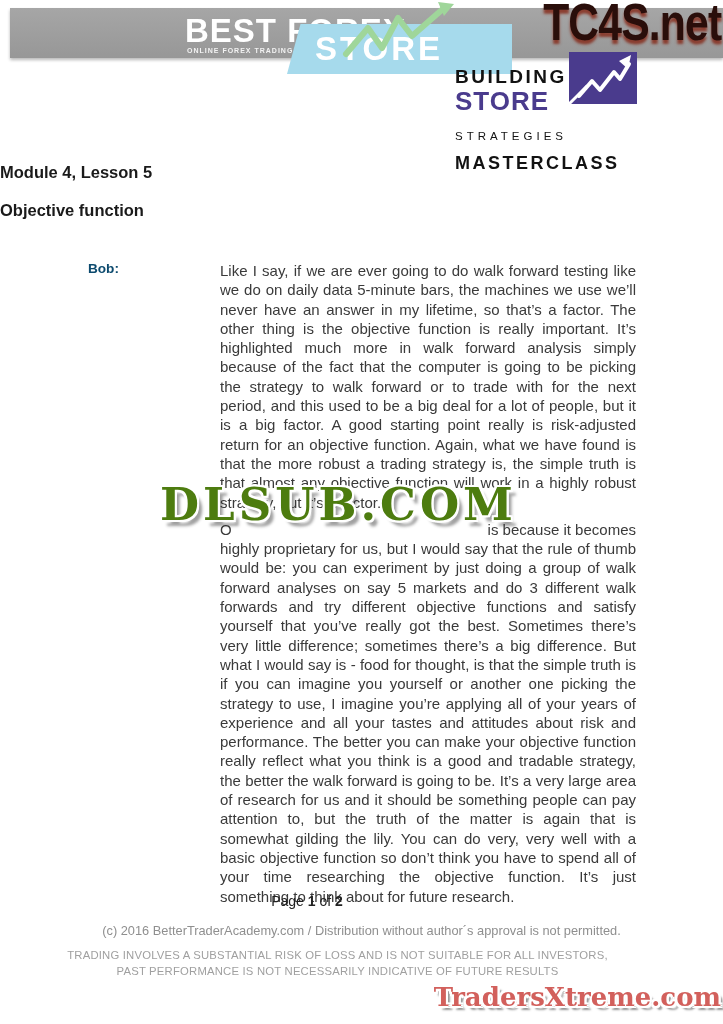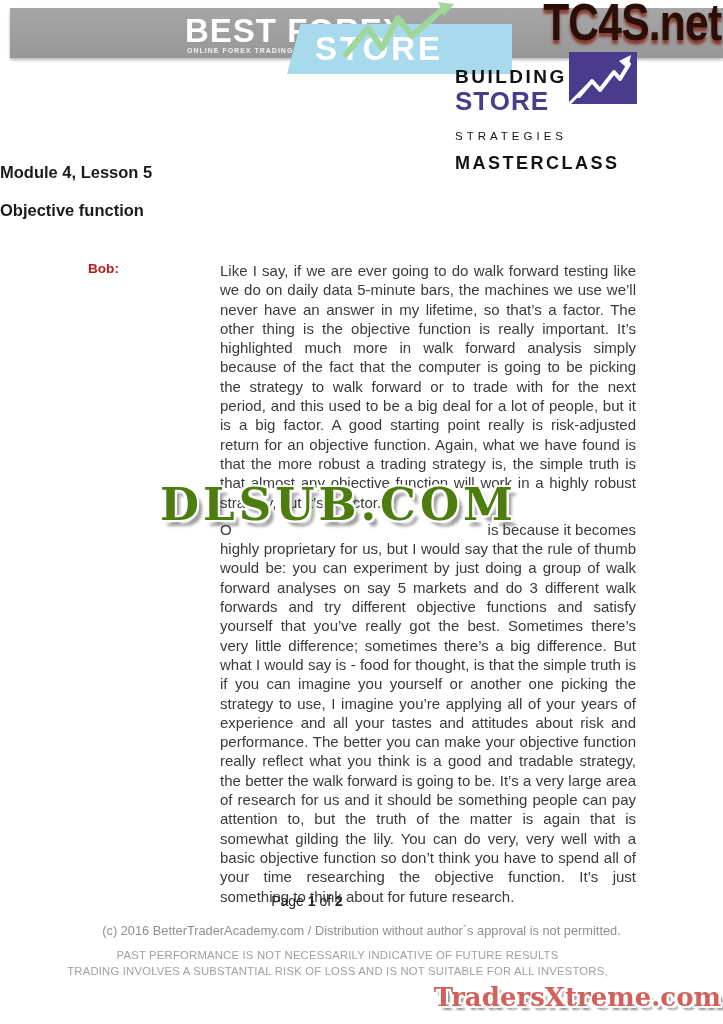--- a/index.html
+++ b/index.html
@@ -48,21 +48,21 @@
   .brs-l1{font-size:19px;font-weight:bold;letter-spacing:2.5px;margin-top:30px;}
   .brs-l2{font-size:26px;font-weight:bold;letter-spacing:1px;color:#4a3b8d;margin-top:-2px;}
   .brs-l3{font-size:11.5px;letter-spacing:4px;margin-top:13px;}
   .brs-l4{font-size:18px;font-weight:bold;letter-spacing:2.5px;margin-top:11px;white-space:nowrap;}
   .brs-square{position:absolute;right:0;top:16px;}
   
   .title-block{position:absolute;left:0;top:163px;width:668px;text-align:left;color:#1a1a1a;}
   .title-line{font-size:16.5px;font-weight:bold;}
   .title-line+.title-line{margin-top:19px;}
   
-  .speaker{position:absolute;left:88px;top:261px;font-size:13.6px;font-weight:bold;color:#b91c1c;}
+  .speaker{position:absolute;left:88px;top:261px;font-size:13.6px;font-weight:bold;color:#0c4a6e;}
   .dialogue{position:absolute;left:220px;top:261px;width:416px;
     font-size:15px;line-height:19.3px;color:#3a3a3a;}
   .para{text-align:justify;margin:0 0 8px 0;}
   .wm-line{display:flex;justify-content:space-between;}
   
   .wm-center{
     position:absolute;left:160px;top:478px;
     font-family:"DejaVu Serif",serif;font-weight:bold;
     font-size:45px;letter-spacing:4px;white-space:nowrap;
     color:#4d7c0f;
@@ -142,17 +142,17 @@
   </div>
 
   <div class="wm-center">DLSUB.COM</div>
   <div class="wm-bottom">TradersXtreme.com</div>
 
   <div class="page-num"><span>Page </span><b>1</b><span> of </span><b>2</b></div>
 
   <div class="copyright">(c) 2016 BetterTraderAcademy.com / Distribution without author´s approval is not permitted.</div>
 
   <div class="disclaimer">
+    <div>TRADING INVOLVES A SUBSTANTIAL RISK OF LOSS AND IS NOT SUITABLE FOR ALL INVESTORS,</div>
     <div>PAST PERFORMANCE IS NOT NECESSARILY INDICATIVE OF FUTURE RESULTS</div>
-    <div>TRADING INVOLVES A SUBSTANTIAL RISK OF LOSS AND IS NOT SUITABLE FOR ALL INVESTORS,</div>
   </div>
 
 </div>
 
 </body></html>

